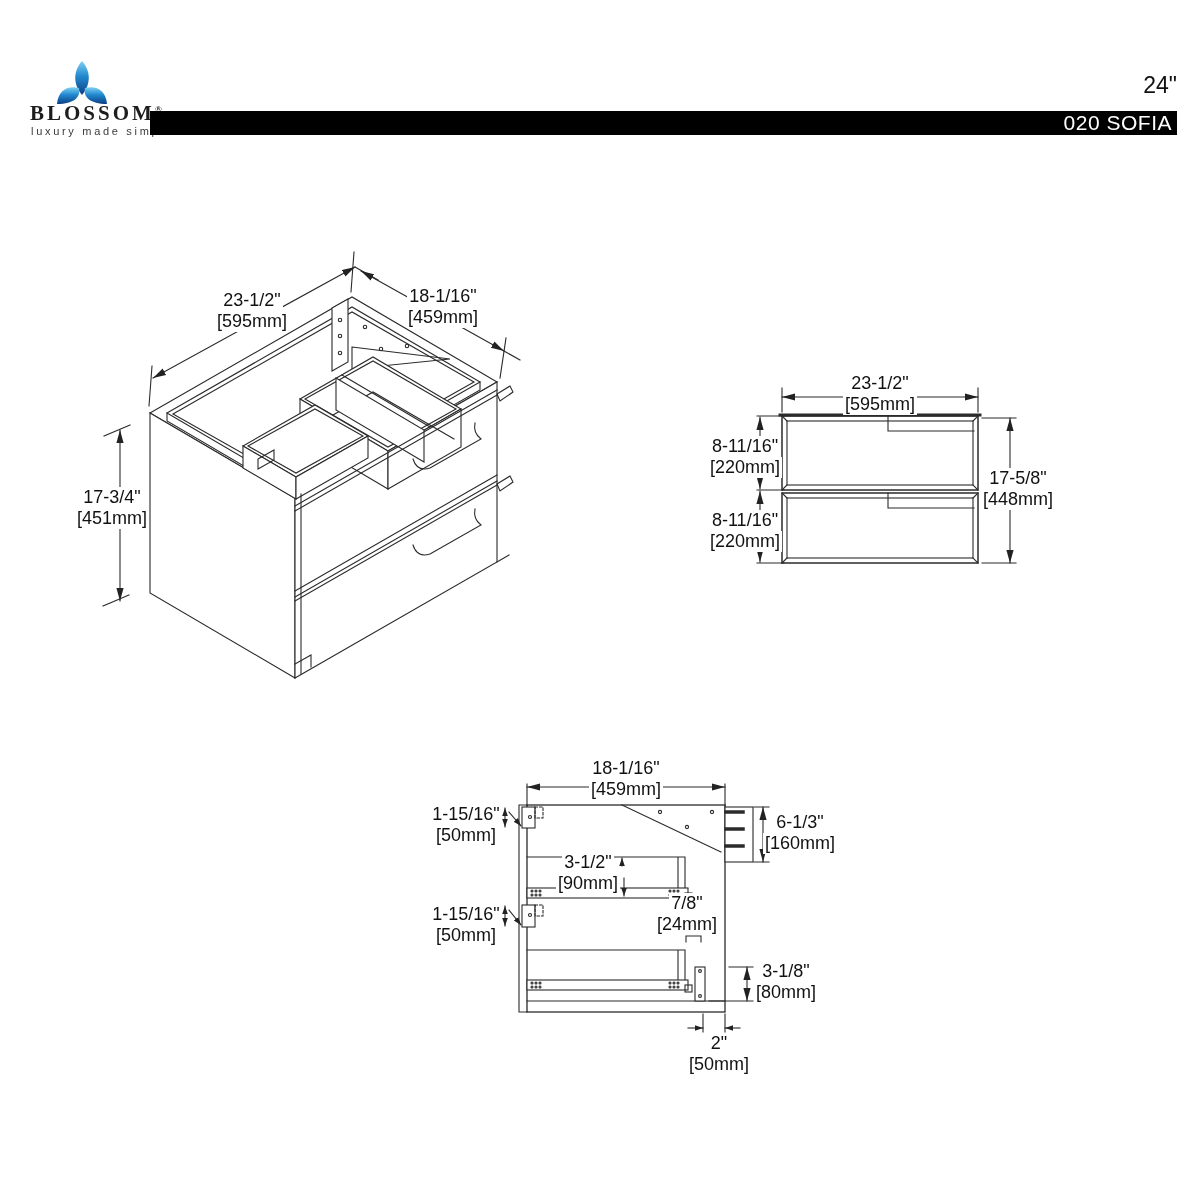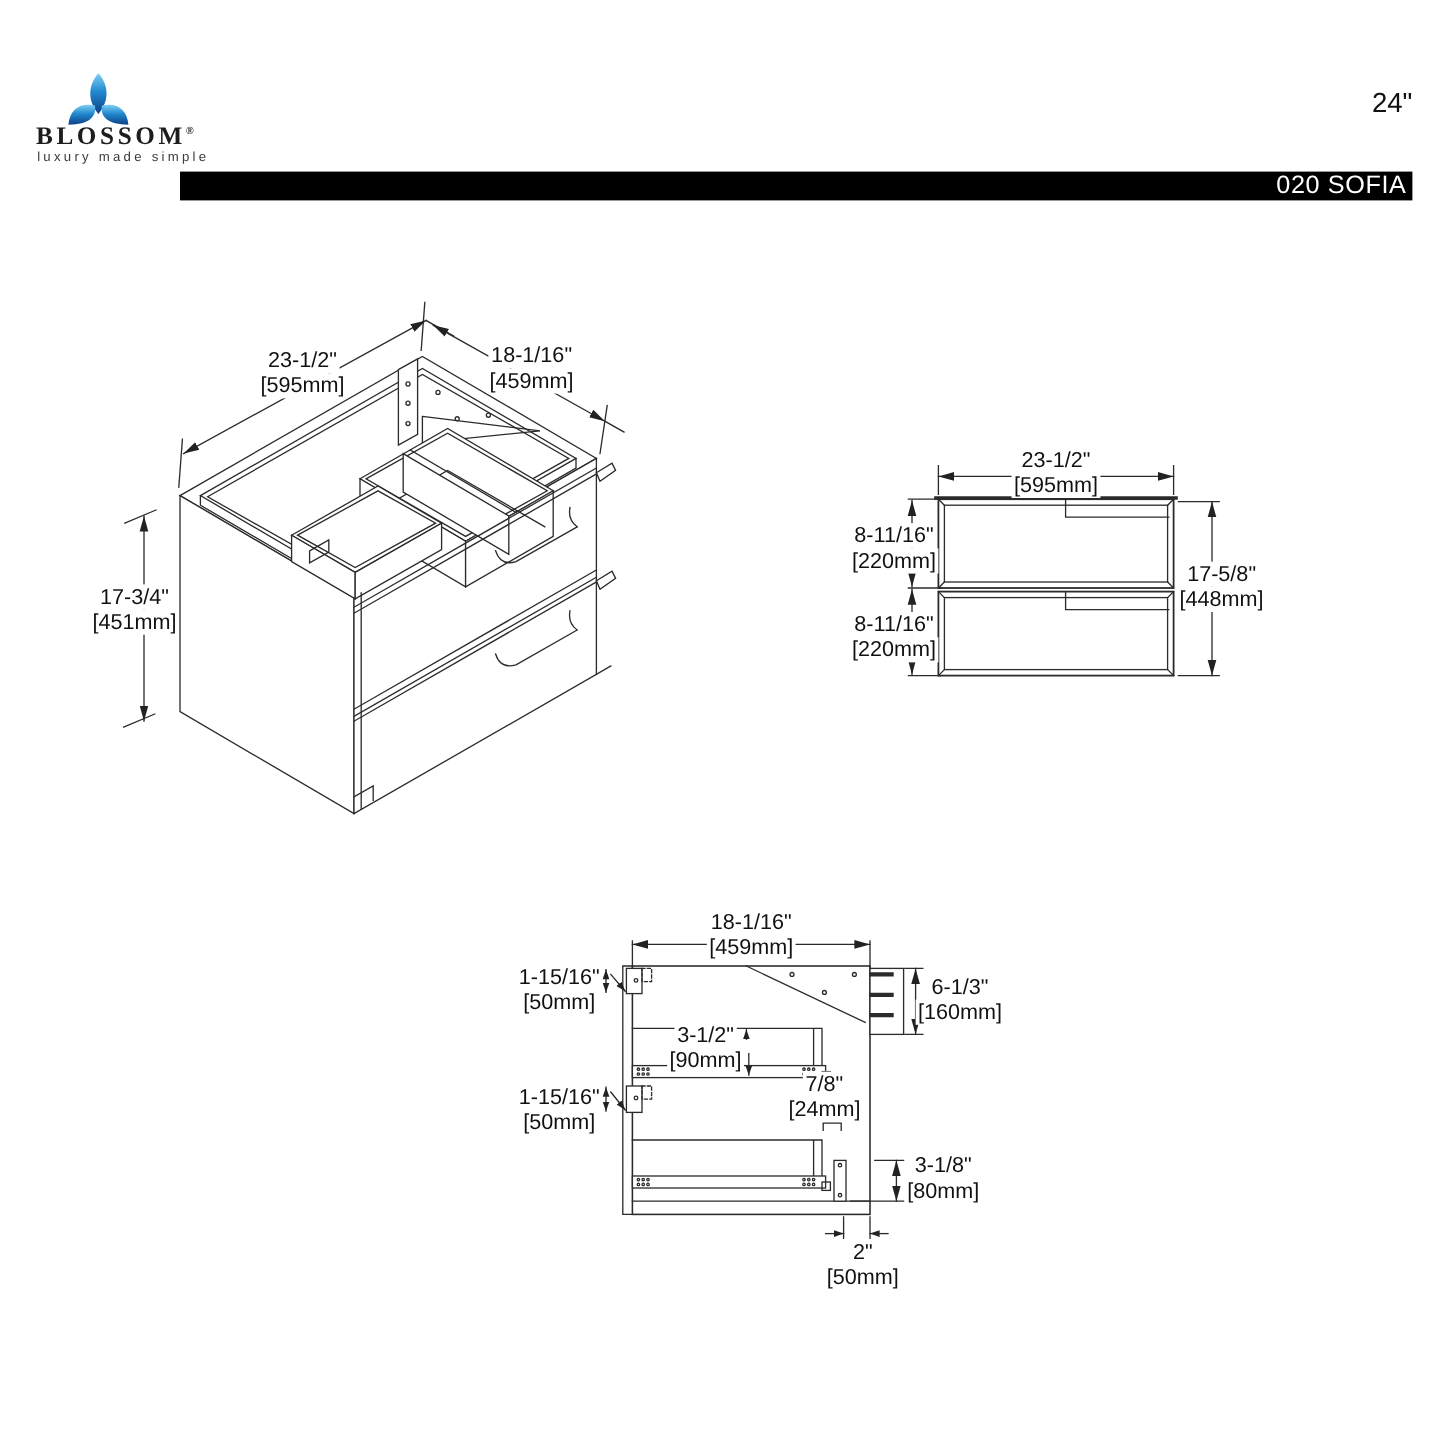--- a/index.html
+++ b/index.html
@@ -8,21 +8,21 @@
   #lineart{position:absolute;left:0;top:0;}
   
   .brand-name{position:absolute;left:30px;top:101px;font-family:"Liberation Serif",serif;
               font-weight:700;font-size:21px;letter-spacing:3px;color:#1d1d1d;white-space:nowrap;}
   .brand-name sup{font-size:9px;letter-spacing:0;}
   .tagline{position:absolute;left:31px;top:125px;font-size:11px;letter-spacing:2.7px;
            color:#3a3a3a;white-space:nowrap;}
   .size-label{position:absolute;left:1037px;top:72px;width:140px;text-align:right;
               font-size:23px;color:#111;}
   .model-bar{position:absolute;left:150px;top:111px;width:1027px;height:24px;background:#000;
-             display:flex;justify-content:flex-end;align-items:center;margin-top:32px;}
+             display:flex;justify-content:flex-end;align-items:center;}
   .model-bar span{color:#fff;font-size:21px;letter-spacing:0.5px;padding-right:5px;line-height:24px;}
   
   .dim{position:absolute;width:150px;text-align:center;font-size:18px;line-height:21px;color:#111;}
   .dim span{background:#fff;padding:0 2px;display:inline-block;white-space:nowrap;}
 </style>
 </head>
 <body>
 
 <div id="sheet">
 

